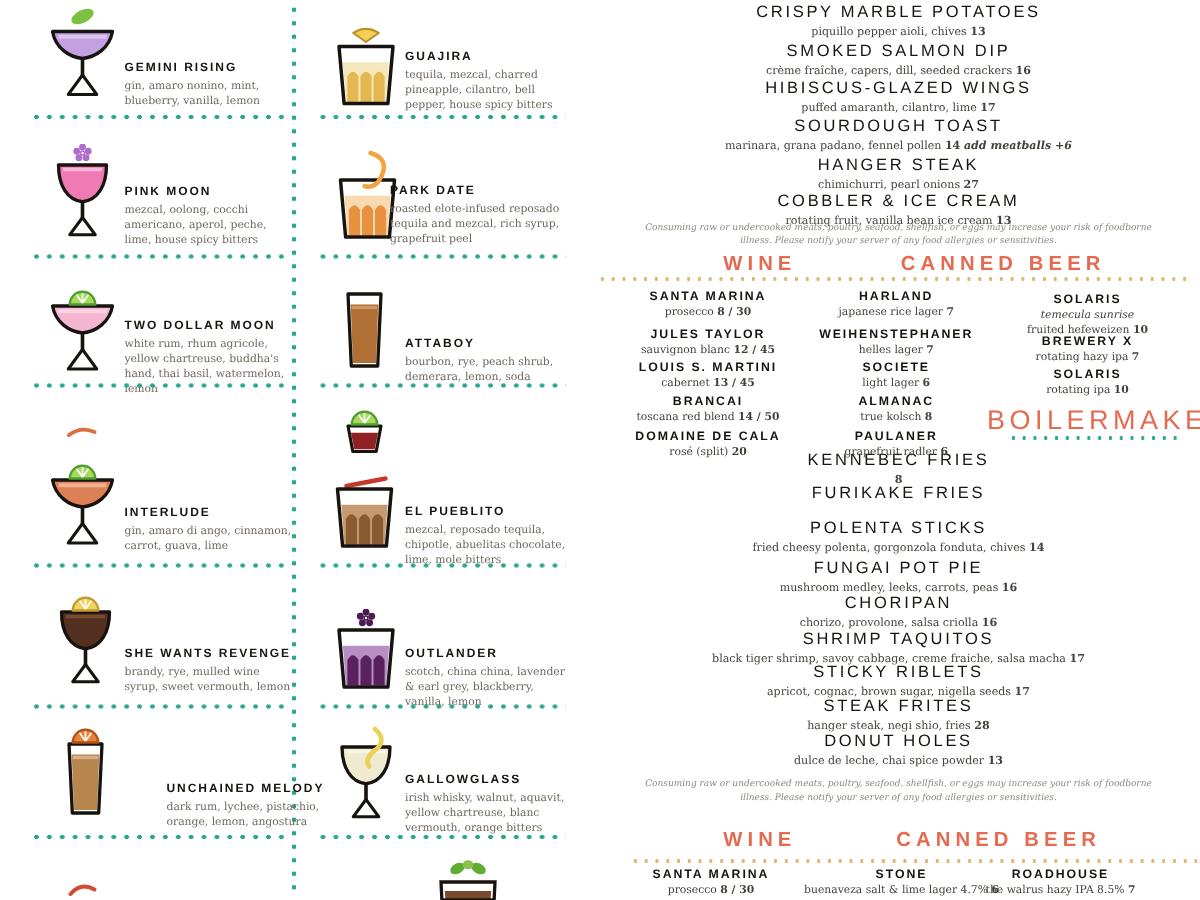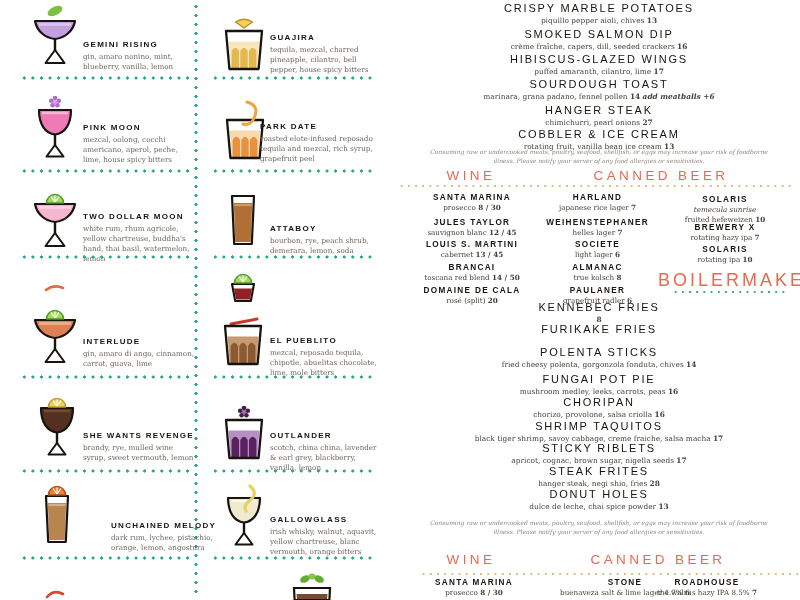--- a/index.html
+++ b/index.html
@@ -11,21 +11,21 @@
   .c-desc{font-family:"DejaVu Serif",serif;font-size:7.2px;line-height:1.42;color:#6e665e;margin-top:2.5px;}
   
   .f-name{font-weight:400;font-size:11px;letter-spacing:1.8px;color:#18140f;text-align:center;}
   .f-desc{font-family:"DejaVu Serif",serif;font-size:7.4px;color:#45403a;margin-top:1.5px;text-align:center;}
   .f-desc b{font-weight:700;}
   .f-desc i.note{font-style:italic;font-weight:700;}
   .w-name{font-weight:700;font-size:8.2px;letter-spacing:1.3px;color:#18140f;text-align:center;white-space:nowrap;}
   .w-desc{font-family:"DejaVu Serif",serif;font-size:7.2px;color:#45403a;margin-top:1px;text-align:center;white-space:nowrap;}
   .w-desc b{font-weight:700;}
   .w-ital{font-family:"DejaVu Serif",serif;font-style:italic;font-size:7.2px;color:#45403a;margin-top:1px;text-align:center;}
-  .sec-hdr{color:#e56a50;font-size:13.5px;letter-spacing:3.4px;font-weight:400;text-align:center;white-space:nowrap;}
+  .sec-hdr{color:#e56a50;font-size:13.5px;letter-spacing:3.4px;font-weight:700;text-align:right;white-space:nowrap;}
   .sec-hdr-sm{color:#e56a50;font-size:18px;letter-spacing:3px;font-weight:400;text-align:center;white-space:nowrap;}
   .disc{font-family:"DejaVu Serif",serif;font-style:italic;font-size:6px;color:#8d867e;text-align:center;line-height:1.55;}
   
   .hdots-teal{height:4px;background-image:radial-gradient(circle,#2ba78f 1.45px,transparent 1.7px);
               background-size:8.6px 4px;background-position:left center;background-repeat:repeat-x;}
   .hdots-gold{height:4px;background-image:radial-gradient(circle,#dcb76d 1.15px,transparent 1.35px);
               background-size:7.2px 4px;background-position:left center;background-repeat:repeat-x;}
   .hdots-teal-sm{height:4px;background-image:radial-gradient(circle,#2ba78f 1.15px,transparent 1.35px);
               background-size:7.2px 4px;background-position:left center;background-repeat:repeat-x;}
   .vdots-teal{width:4px;background-image:radial-gradient(circle,#2ba78f 1.45px,transparent 1.7px);
@@ -401,21 +401,21 @@
       <div class="w-desc">rotating hazy ipa <b>7</b></div>
     </div>
     <div class="abs" style="left: 650px; top: 245px; width: 150px;">
       <div class="w-name">SOLARIS</div>
       <div class="w-desc">rotating ipa <b>10</b></div>
     </div>
     <div class="abs" style="left: 410px; top: 578px; width: 128px;">
       <div class="w-name">SANTA MARINA</div>
       <div class="w-desc">prosecco <b>8 / 30</b></div>
     </div>
-    <div class="abs" style="left: 540px; top: 578px; width: 170px;">
+    <div class="abs" style="left: 516px; top: 578px; width: 170px;">
       <div class="w-name">STONE</div>
       <div class="w-desc">buenaveza salt &amp; lime lager 4.7% <b>6</b></div>
     </div>
     <div class="abs" style="left: 634px; top: 578px; width: 146px;">
       <div class="w-name">ROADHOUSE</div>
       <div class="w-desc">the walrus hazy IPA 8.5% <b>7</b></div>
     </div>
   </div>
 
 </body></html>

